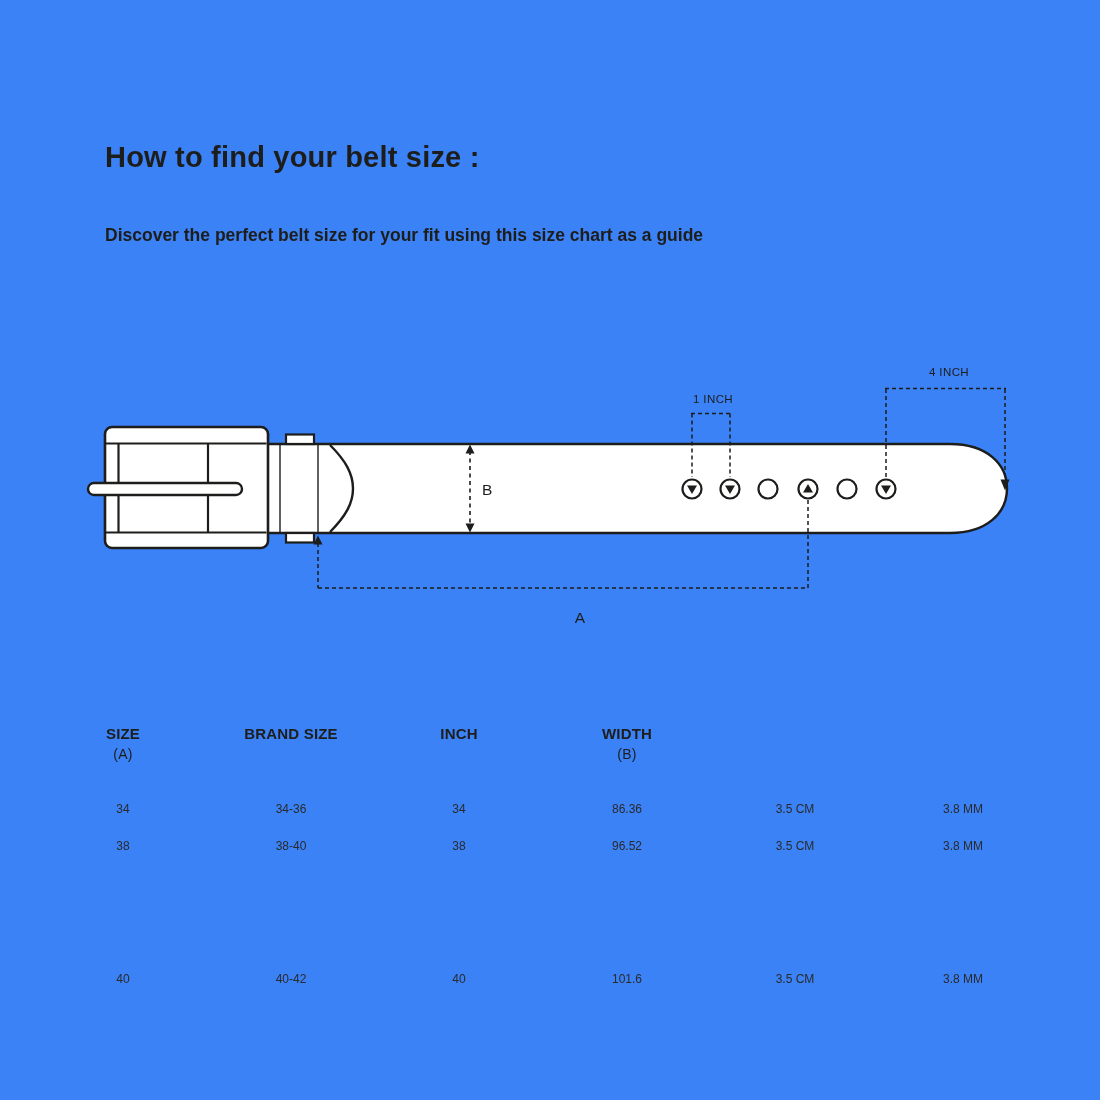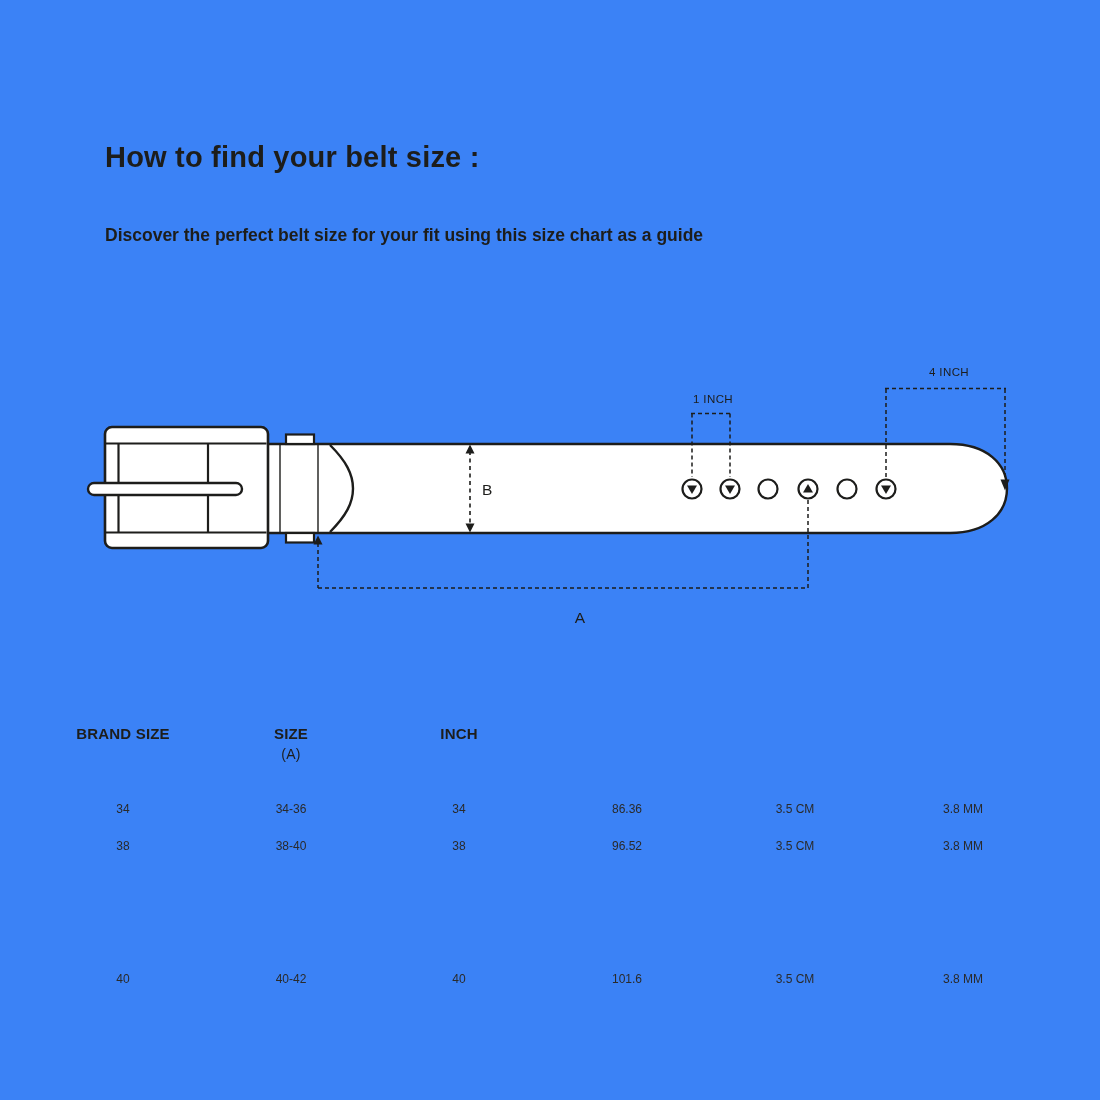--- a/index.html
+++ b/index.html
@@ -156,28 +156,32 @@
       <polygon points="318,535.5 313.5,544.5 322.5,544.5" fill="#1d1d1b"></polygon>
       <line x1="808" y1="500" x2="808" y2="588" stroke="#1d1d1b" stroke-width="1.5" stroke-dasharray="4 3"></line>
       <line x1="318" y1="588" x2="808" y2="588" stroke="#1d1d1b" stroke-width="1.5" stroke-dasharray="4 3"></line>
       <text class="svg-label ab-label" x="580" y="623" text-anchor="middle">A</text>
     </g>
   </svg>
 
   <div>
     <div class="trow head">
       <div class="th">
-        <span>BRAND SIZE</span>
-      </div>
-      <div class="th">
         <span>SIZE</span>
         <span class="sub">(A)</span>
       </div>
       <div class="th">
+        <span>BRAND SIZE</span>
+      </div>
+      <div class="th">
         <span>INCH</span>
+      </div>
+      <div class="th">
+        <span>WIDTH</span>
+        <span class="sub">(B)</span>
       </div>
     </div>
 
     <div class="trow r0">
       <div class="td">34</div>
       <div class="td">34-36</div>
       <div class="td">34</div>
       <div class="td">86.36</div>
       <div class="td">3.5 CM</div>
       <div class="td">3.8 MM</div>

